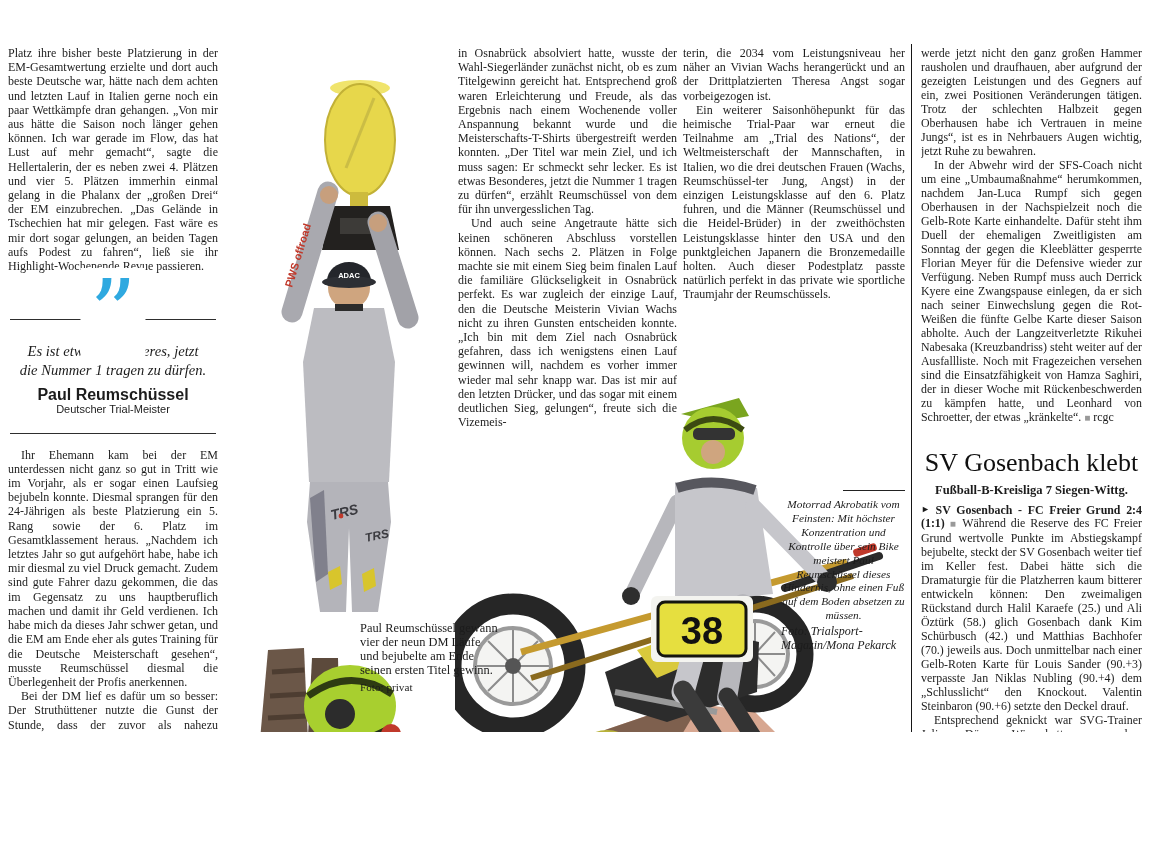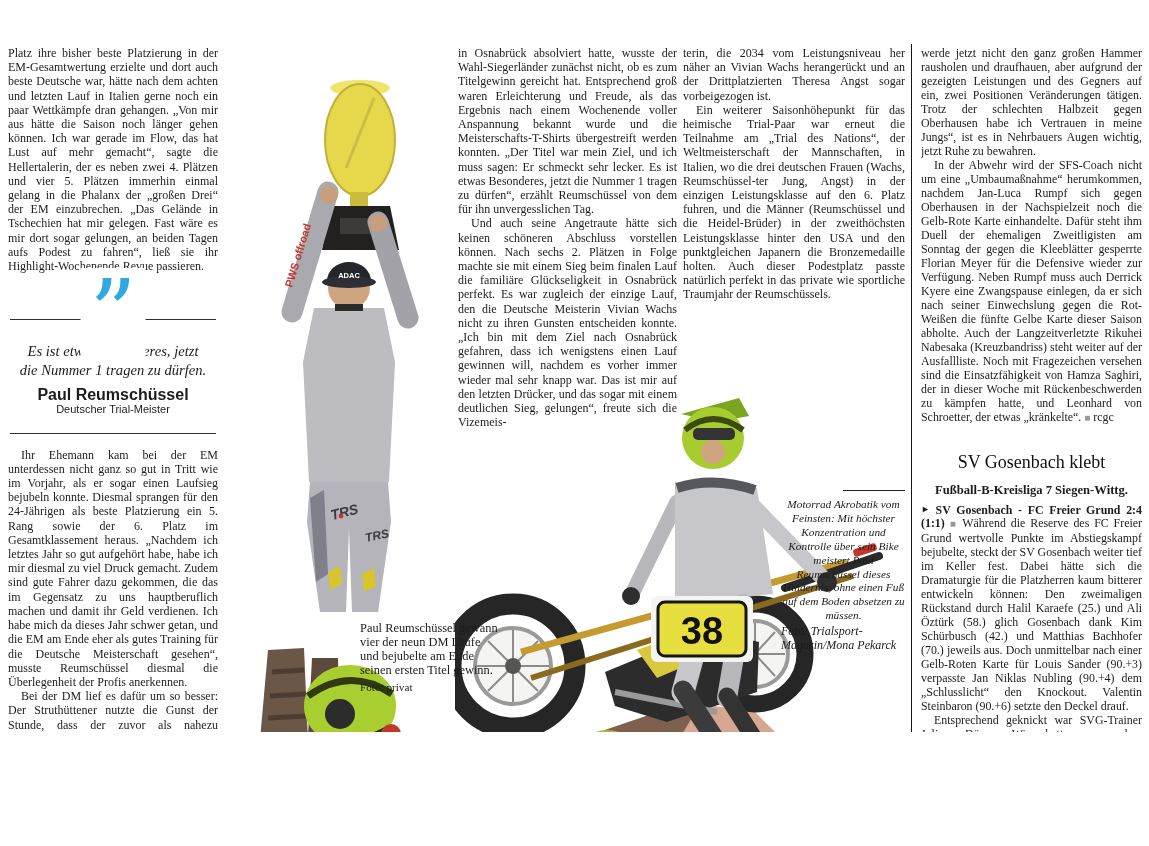--- a/index.html
+++ b/index.html
@@ -34,21 +34,21 @@
                   font-size:12.4px;line-height:14px;text-align:left;}
   #caption-podium .credit{font-size:11.2px;margin-top:3px;}
   #caption-rider-rule{position:absolute;left:843px;top:446px;width:62px;border-top:1.3px solid #222;}
   #caption-rider{position:absolute;left:781px;top:454px;width:125px;z-index:6;
                  font-style:italic;font-size:11.3px;line-height:13.9px;text-align:center;}
   #caption-rider .credit{font-size:12px;text-align:left;margin-top:2px;}
 
   #divider-col5{position:absolute;left:911px;top:0;width:1.4px;height:841px;background:#161616;}
 
   
-  .gos-headline{font-size:18px;line-height:23.5px;text-align:center;font-weight:normal;
+  .gos-headline{font-size:26px;line-height:23.5px;text-align:center;font-weight:normal;
                 margin:26px 0 8px;color:#101010;}
   .gos-league{font-weight:bold;text-align:center;font-size:12.6px;margin:0 0 5px;}
   .b{font-weight:bold;}
   .gos-marker{font-size:9px;vertical-align:1.5px;}
   .sq{color:#999;font-size:10px;}
   .sig{}
 </style>
 </head>
 <body>
 

